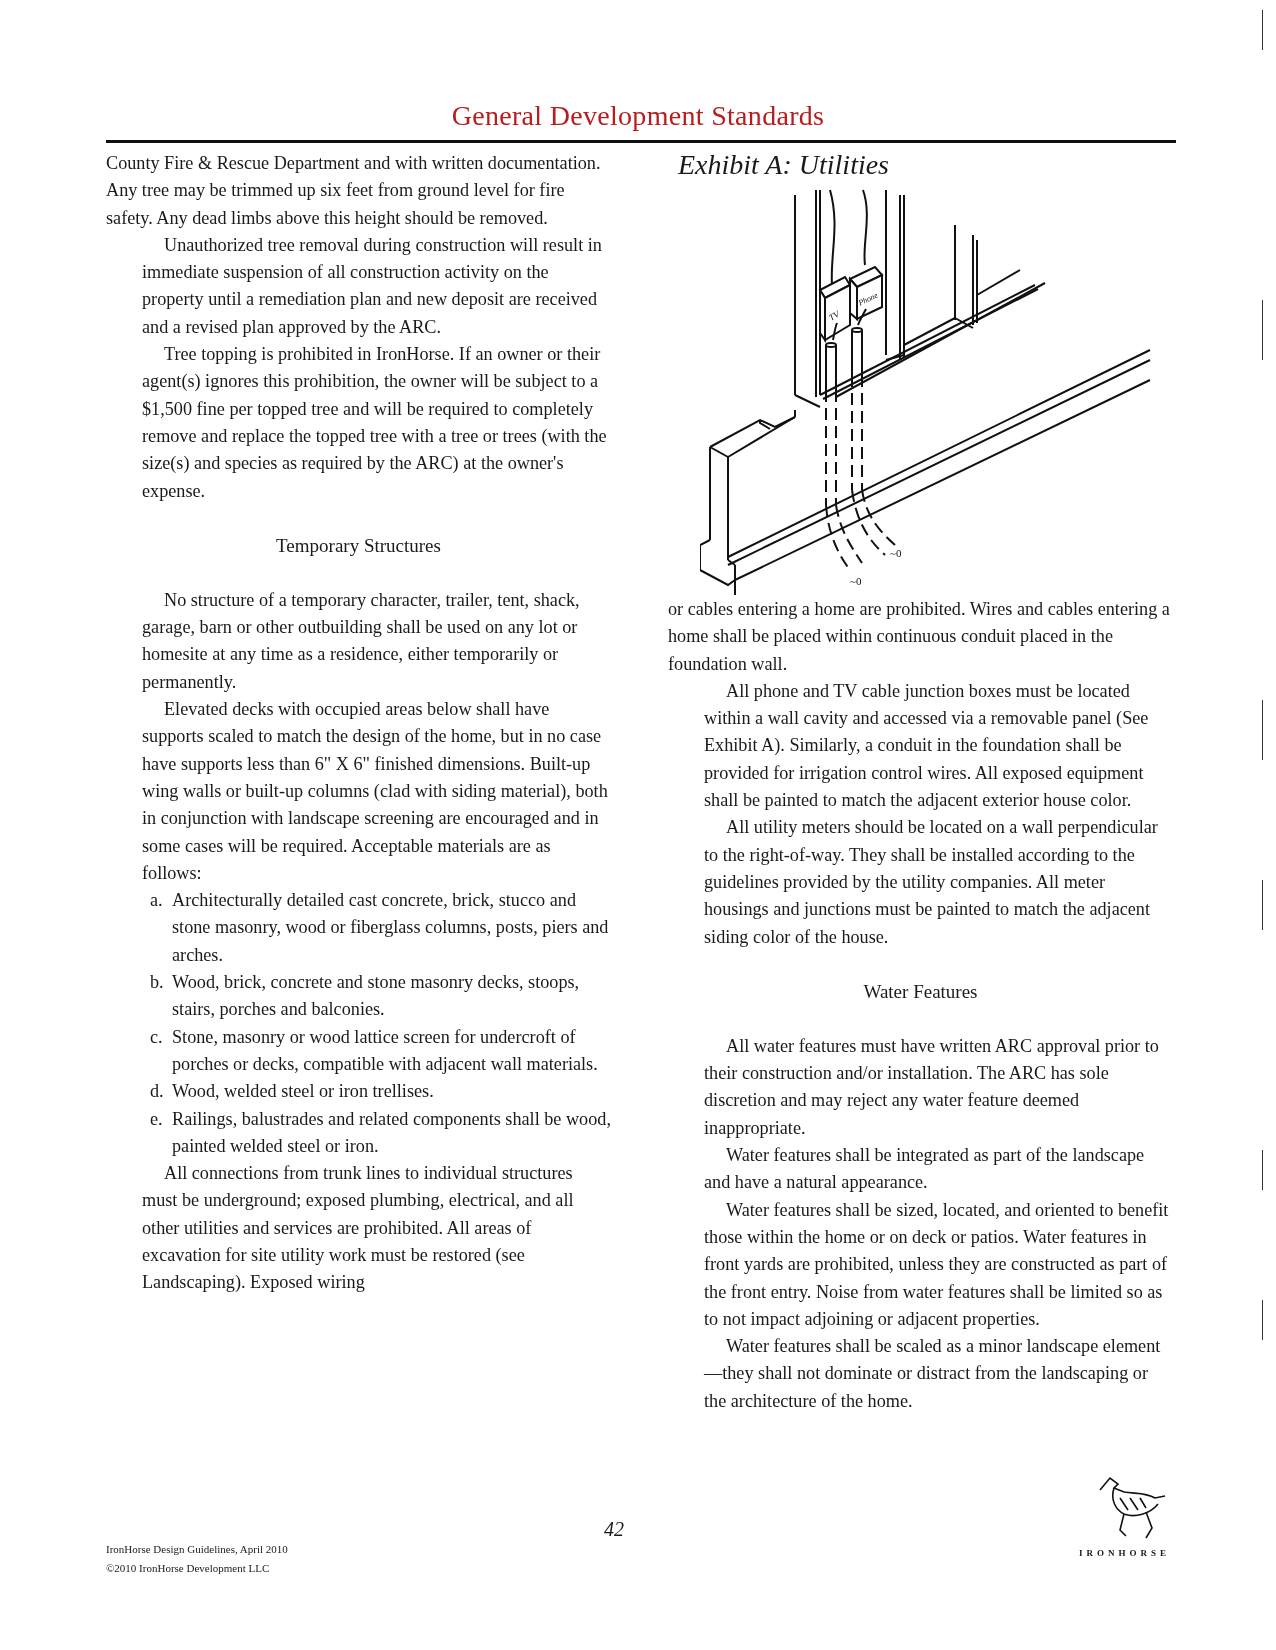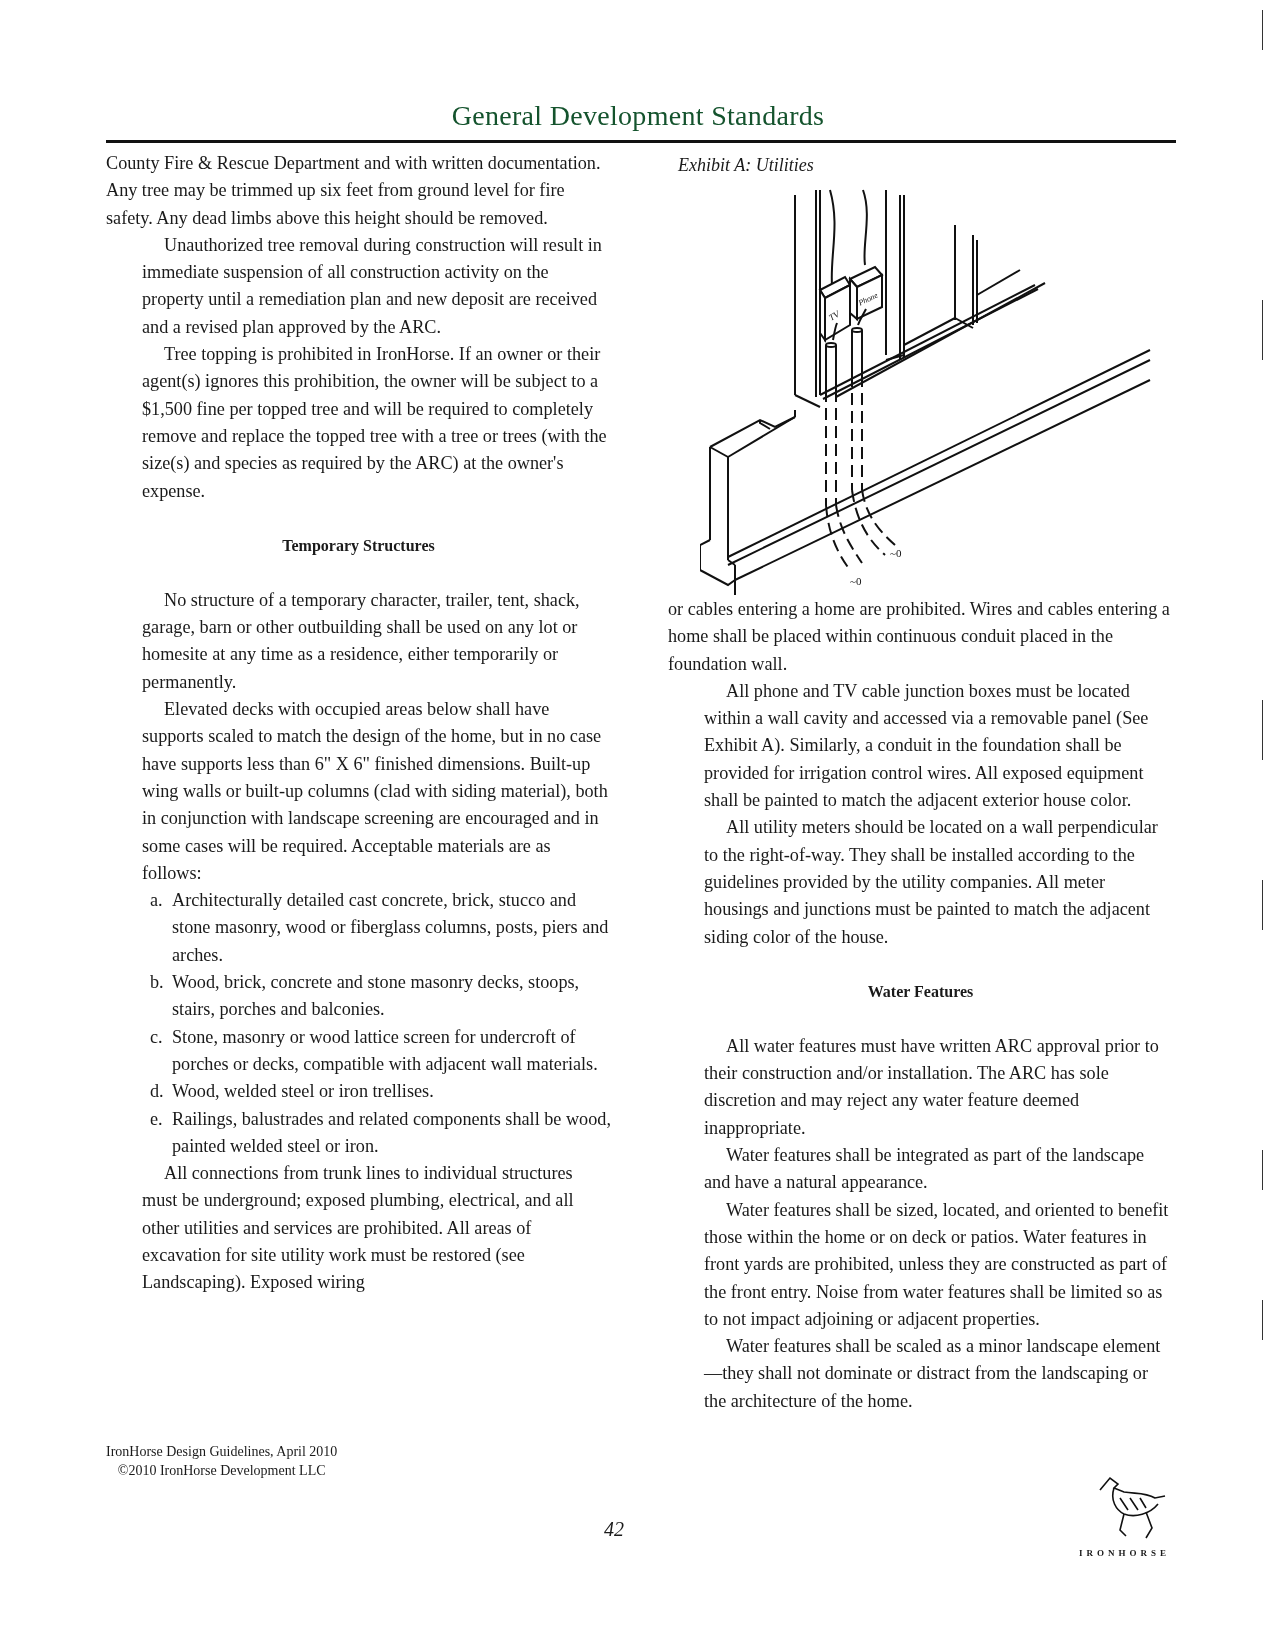--- a/index.html
+++ b/index.html
@@ -2,45 +2,45 @@
 <html><head>
 <meta charset="utf-8">
 <style>
   html, body { margin: 0; padding: 0; background: #ffffff; }
   body {
     width: 1276px; height: 1650px; position: relative; overflow: hidden;
     font-family: "Liberation Serif", "DejaVu Serif", serif; color: #1a1a1a;
   }
   .page-title {
     position: absolute; left: 0; width: 1276px; top: 100px; text-align: center;
-    font-size: 28px; letter-spacing: 0.3px; color: #14532d;
+    font-size: 28px; letter-spacing: 0.3px; color: #b91c1c;
   }
   .title-rule {
     position: absolute; left: 106px; width: 1070px; top: 140px; height: 3px; background: #111;
   }
   .col { position: absolute; font-size: 18.2px; line-height: 27.3px; }
   .col-left { left: 106px; width: 505px; top: 150px; }
   .col-right-top { left: 668px; width: 500px; top: 150px; }
   .col-right { left: 668px; width: 505px; top: 596px; }
   p { margin: 0; text-align: left; }
   p.indent { text-indent: 22px; margin-left: 36px; }
   h2 {
-    margin: 0; font-size: 16px; font-weight: bold; text-align: center; line-height: 26px;
+    margin: 0; font-size: 19px; font-weight: normal; text-align: center; line-height: 26px;
   }
   .sec-gap-top { margin-top: 28px; }
   .sec-gap-bot { margin-bottom: 28px; }
   ol.alpha { list-style: none; margin: 0; padding: 0 0 0 44px; }
   ol.alpha li { position: relative; padding-left: 22px; }
   ol.alpha li .marker { position: absolute; left: 0; top: 0; }
   .exhibit-title {
-    font-style: italic; font-size: 18px; margin: 0 0 0 10px; line-height: 30px;
+    font-style: italic; font-size: 28px; margin: 0 0 0 10px; line-height: 30px;
   }
   .figure { position: absolute; left: 700px; top: 185px; width: 460px; height: 410px; }
   .footer-left {
-    position: absolute; left: 106px; top: 1442px; font-size: 14px; line-height: 19px; text-align: center;
+    position: absolute; left: 106px; top: 1540px; font-size: 11px; line-height: 19px;
   }
   .page-number {
     position: absolute; left: 604px; top: 1518px; font-size: 20px; font-style: italic;
   }
   .logo { position: absolute; left: 1080px; top: 1470px; width: 90px; height: 80px; }
   .logo-word {
     position: absolute; left: 1050px; top: 1548px; width: 120px; font-size: 9px;
     letter-spacing: 4px; font-weight: bold; text-align: right;
   }
   .scan-mark { position: absolute; left: 1262px; width: 1px; background: #333; }

